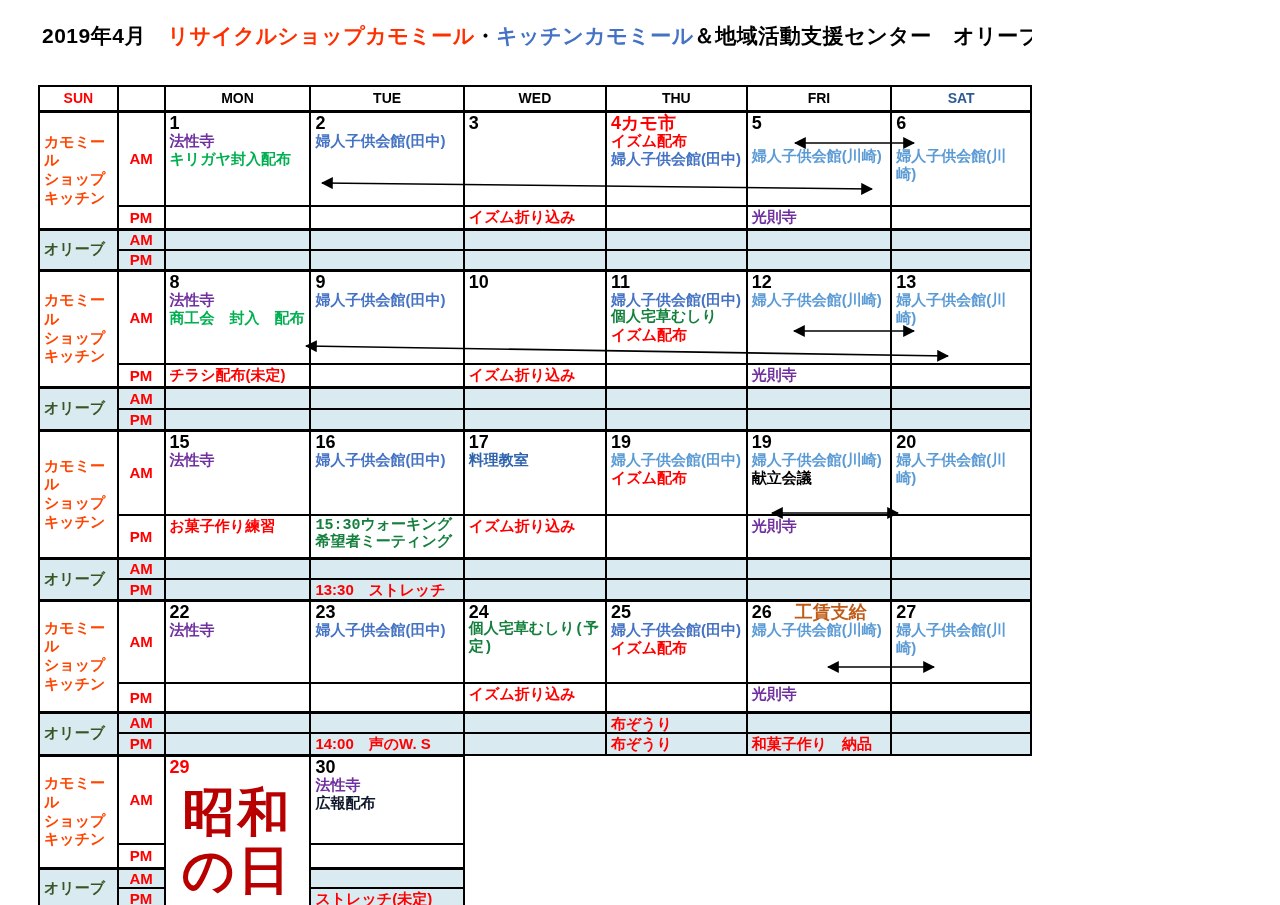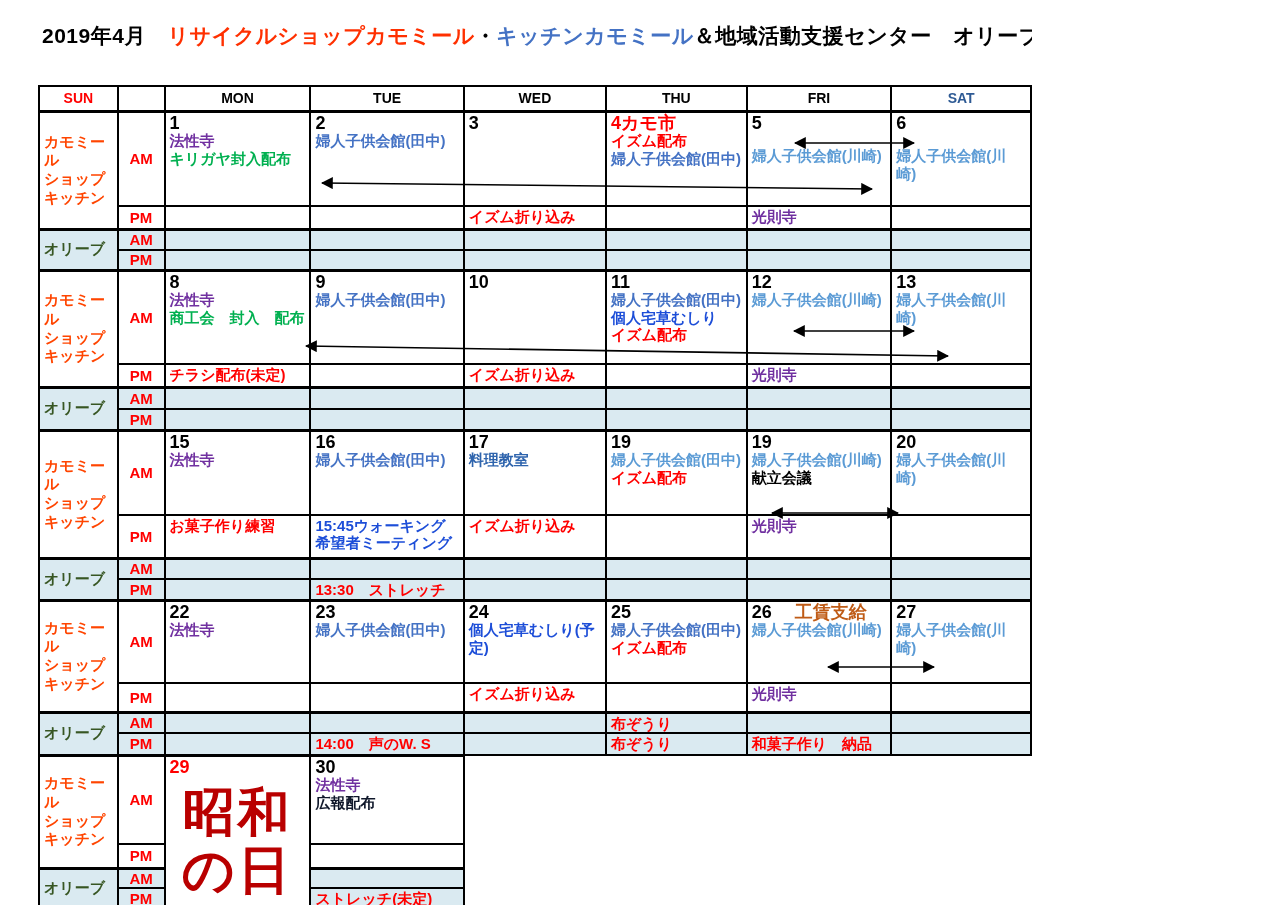--- a/index.html
+++ b/index.html
@@ -23,21 +23,21 @@
   td.c-sun{vertical-align:middle;padding-left:4px;}
   .lbl-kamo{color:#ff4500;font-size:15px;line-height:1.25;}
   .lbl-olive{color:#375623;font-size:15px;}
   td.ap{font-size:15px;color:#ff0000;text-align:center;vertical-align:middle;margin-top:41px;}
   td.day{padding:1px 4px 0 4px;}
   td.olvrow{background:#daeaf1;}
   .date{font-size:18px;line-height:1.05;color:#000;}
   .date .red,.date.red{color:#ff0000;}
   .date .brown{color:#bf5b16;margin-left:23px;}
   .ev{font-size:15px;line-height:1.16;}
-  .purple{color:#7030a0;} .green{color:#00b050;} .olv{color:#1d4ed8;}
+  .purple{color:#7030a0;} .green{color:#00b050;} .olv{color:#15803d;font-family:Liberation Mono, monospace;}
   .red{color:#ff0000;} .bt{color:#4472c4;} .bk{color:#5b9bd5;}
   .dblue{color:#2e64ad;} .blk{color:#000000;} .dolive{color:#0f172a;}
   .mt{margin-top:15px;}
   .holiday{background:#fff;}
   .showa{font-size:52px;color:#b90000;line-height:1.1;text-align:center;margin-top:8px;letter-spacing:3px;}
   
   #arrows{position:absolute;left:0;top:0;width:1280px;height:905px;pointer-events:none;}
   #arrows line{stroke:#000;stroke-width:1.6;}
 </style>
 </head>
@@ -246,21 +246,21 @@
         <div class="date">20</div>
         <div class="ev bk">婦人子供会館(川崎)</div>
       </td>
     </tr>
     <tr class="r-pm" style="height:43px">
       <td class="ap">PM</td>
       <td class="day">
             <div class="ev red">お菓子作り練習</div>
           </td>
       <td class="day">
-            <div class="ev olv">15:45ウォーキング希望者ミーティング</div>
+            <div class="ev olv">15:30ウォーキング希望者ミーティング</div>
           </td>
       <td class="day">
             <div class="ev red">イズム折り込み</div>
           </td>
       <td class="day"></td>
       <td class="day">
             <div class="ev purple">光則寺</div>
           </td>
       <td class="day"></td>
     </tr>

